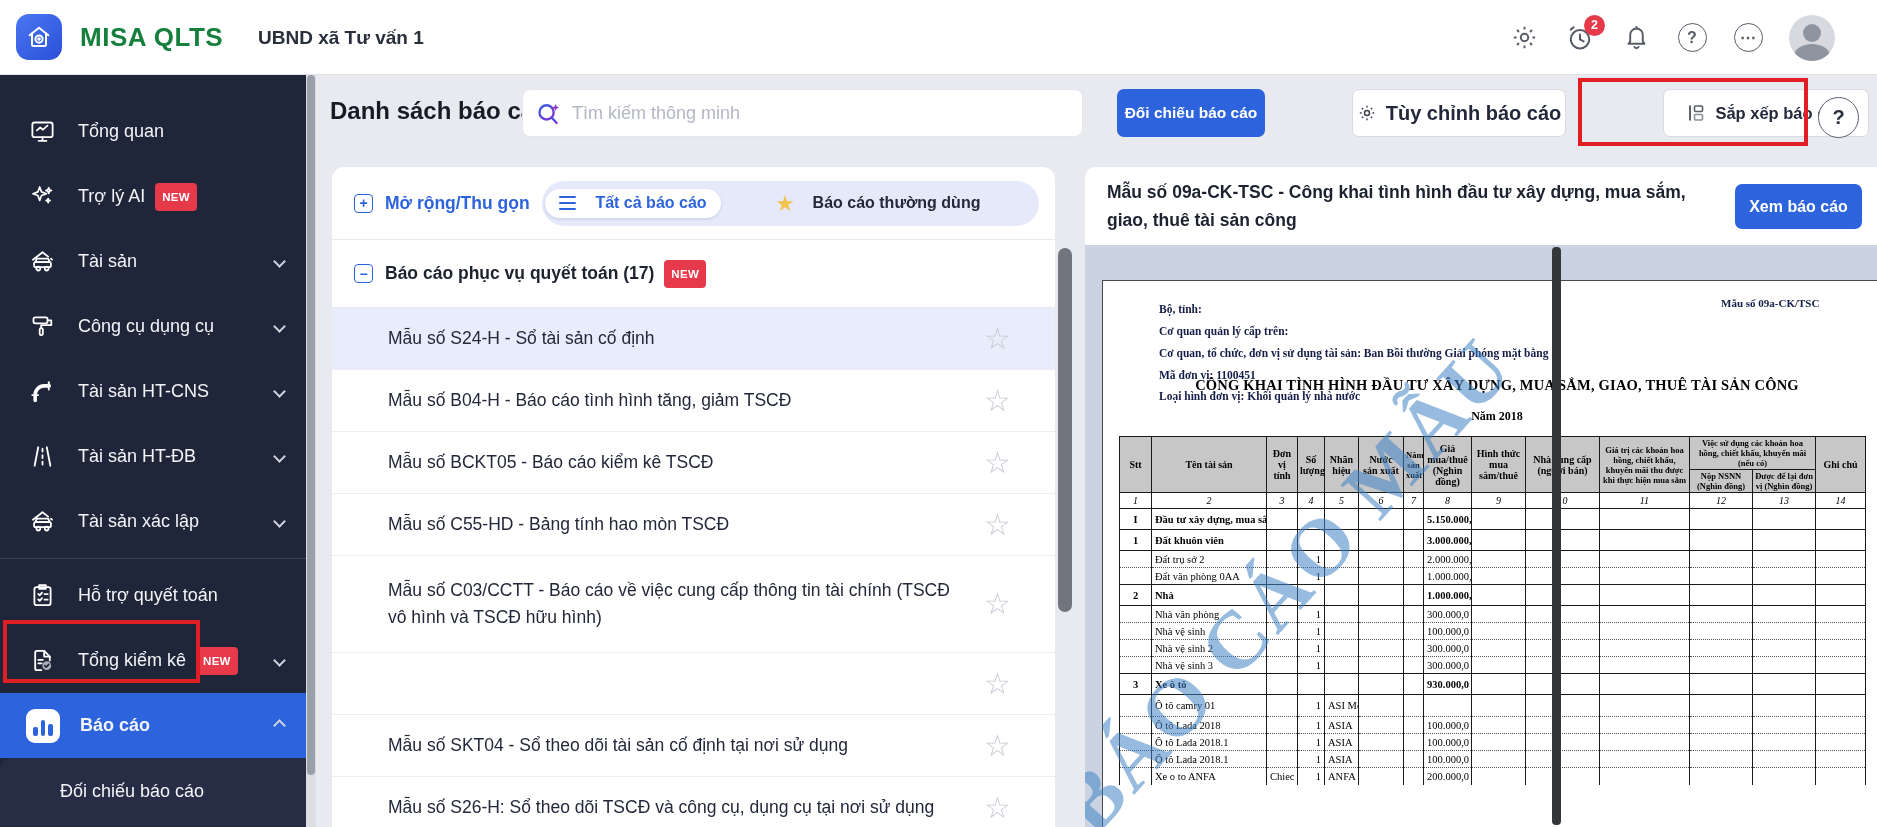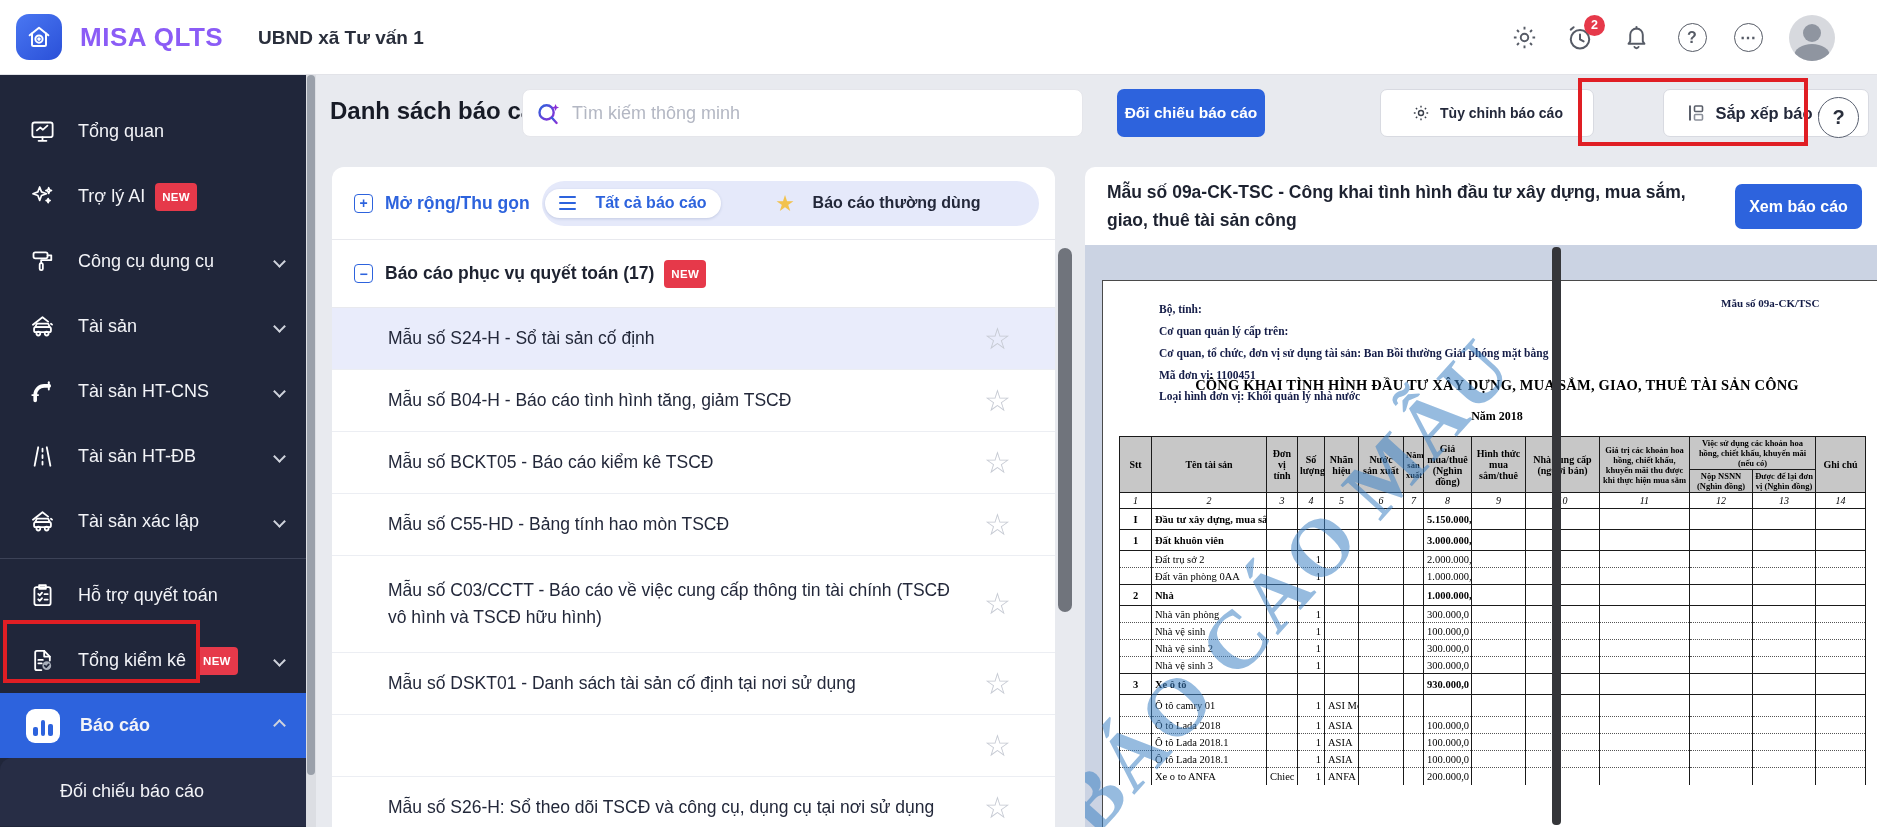--- a/index.html
+++ b/index.html
@@ -2,21 +2,21 @@
 <html><head>
 <meta charset="utf-8">
 <style>
   * { margin:0; padding:0; box-sizing:border-box; }
   body { background:#555; font-family:"Liberation Sans", sans-serif; }
   .screen { position:relative; width:1877px; height:827px; background:#e8eaef; overflow:hidden; }
 
   
   .topbar { position:absolute; left:0; top:0; width:1877px; height:75px; background:#fff; border-bottom:1px solid #e2e3e8; z-index:20; }
   .logo { position:absolute; left:16px; top:14px; width:46px; height:46px; border-radius:13px; background:linear-gradient(140deg,#4a77f2,#2a50d8); display:flex; align-items:center; justify-content:center; }
-  .app-name { position:absolute; left:80px; top:22px; font-size:26px; font-weight:bold; color:#8b5cf6; letter-spacing:.5px; }
+  .app-name { position:absolute; left:80px; top:22px; font-size:26px; font-weight:bold; color:#15803d; letter-spacing:.5px; }
   .org-name { position:absolute; left:258px; top:27px; font-size:19px; font-weight:bold; color:#2a2f3c; }
   .top-icons { position:absolute; right:42px; top:0; height:75px; display:flex; align-items:center; gap:26px; }
   .tico { position:relative; width:30px; height:30px; display:flex; align-items:center; justify-content:center; cursor:pointer; }
   .circ { width:29px; height:29px; border:1.7px solid #565b66; border-radius:50%; display:flex; align-items:center; justify-content:center; font-size:16px; font-weight:bold; color:#565b66; }
   .badge { position:absolute; top:-8px; right:-10px; min-width:21px; height:21px; background:#e6394a; color:#fff; border-radius:11px; font-size:12.5px; font-weight:bold; display:flex; align-items:center; justify-content:center; padding:0 5px; }
   .avatar { width:46px; height:46px; border-radius:50%; background:#d7d9de; position:relative; overflow:hidden; }
   .avatar .head { position:absolute; left:14px; top:9px; width:18px; height:18px; border-radius:50%; background:#8f95a0; }
   .avatar .body { position:absolute; left:5px; top:29px; width:36px; height:24px; border-radius:50% 50% 0 0; background:#8f95a0; }
 
   
@@ -39,21 +39,21 @@
 
   
   .page-title { position:absolute; left:330px; top:97px; font-size:24px; font-weight:bold; color:#171b26; }
   .search-box { position:absolute; left:522px; top:89px; width:561px; height:48px; background:#fff; border:1px solid #e5e6eb; border-radius:8px; display:flex; align-items:center; padding-left:12px; gap:10px; }
   .search-ph { font-size:18px; color:#b3b7c3; border:none; outline:none; background:transparent; width:430px; font-family:"Liberation Sans", sans-serif; }
   .search-ph::placeholder { color:#b3b7c3; }
   .btn { display:flex; align-items:center; justify-content:center; gap:9px; border-radius:7px; cursor:pointer; font-family:"Liberation Sans", sans-serif; }
   .btn-blue { background:#2d63dd; color:#fff; font-weight:bold; border:none; }
   .btn-white { background:#fff; color:#23283a; font-weight:bold; border:1px solid #d8dae1; }
   .btn-compare { position:absolute; left:1117px; top:89px; width:148px; height:48px; font-size:15.5px; }
-  .btn-custom { position:absolute; left:1380px; top:89px; width:214px; height:48px; font-size:14px; }
+  .btn-custom { position:absolute; left:1352px; top:89px; width:214px; height:48px; font-size:20px; }
   .btn-arrange { position:absolute; left:1663px; top:89px; width:206px; height:48px; font-size:16.5px; }
   .help-fab { position:absolute; left:1818px; top:97px; width:41px; height:41px; background:#fff; border:1.8px solid #596070; border-radius:50%; display:flex; align-items:center; justify-content:center; font-size:20px; font-weight:bold; color:#2a2f3c; cursor:pointer; z-index:8;}
 
   
   .list-card { position:absolute; left:332px; top:167px; width:723px; height:660px; background:#fff; border-radius:12px 12px 0 0; overflow:hidden; z-index:5; }
   .list-head { height:73px; display:flex; align-items:center; padding:0 16px 0 22px; border-bottom:1px solid #e8e9ee; }
   .pm-box { width:19px; height:19px; border:1.7px solid #2d63dd; border-radius:4px; color:#2d63dd; display:flex; align-items:center; justify-content:center; font-size:14px; font-weight:bold; flex:0 0 19px; cursor:pointer;}
   .expand-label { margin-left:12px; font-size:17.5px; font-weight:bold; color:#2d63dd; cursor:pointer; }
   .tabs { margin-left:auto; width:497px; height:45px; background:#e5e9fa; border-radius:23px; display:flex; align-items:center; padding:3px; }
   .tab { height:29px; display:flex; align-items:center; justify-content:center; gap:19px; border-radius:20px; font-size:16px; cursor:pointer; }
@@ -165,39 +165,39 @@
             <path d="M17.5 4.2l.7 1.8 1.8.7-1.8.7-.7 1.8-.7-1.8-1.8-.7 1.8-.7z"></path>
             <path d="M17 13.8l.5 1.3 1.3.5-1.3.5-.5 1.3-.5-1.3-1.3-.5 1.3-.5z"></path>
           </svg>
       </span>
       <span class="sb-label">Trợ lý AI</span>
       <span class="new-badge">NEW</span>
     </div>
     <div class="sb-item">
       <span class="sb-ic">
         <svg width="27" height="27" viewBox="0 0 24 24" fill="none" stroke="#fff" stroke-width="1.6" stroke-linecap="round" stroke-linejoin="round">
-            <rect x="4" y="3.8" width="12.5" height="5.4" rx="1.6"></rect>
-            <path d="M16.5 6.5h3.3v4.2h-9v2.8"></path>
-            <rect x="9.5" y="13.5" width="2.8" height="6.2" rx="1.2"></rect>
-          </svg>
-      </span>
-      <span class="sb-label">Công cụ dụng cụ</span>
-      <span class="chev"></span>
-    </div>
-    <div class="sb-item">
-      <span class="sb-ic">
-        <svg width="27" height="27" viewBox="0 0 24 24" fill="none" stroke="#fff" stroke-width="1.6" stroke-linecap="round" stroke-linejoin="round">
             <path d="M3.5 10.5 12 3.8l5 3.9M19.5 9.5l1 .8"></path>
             <path d="M5.5 12.5h13l-1.5-3h-10z"></path>
             <rect x="4.5" y="12.5" width="15" height="4.5" rx="1.5"></rect>
             <circle cx="8.3" cy="18.3" r="1.7"></circle>
             <circle cx="15.7" cy="18.3" r="1.7"></circle>
           </svg>
       </span>
       <span class="sb-label">Tài sản</span>
+      <span class="chev"></span>
+    </div>
+    <div class="sb-item">
+      <span class="sb-ic">
+        <svg width="27" height="27" viewBox="0 0 24 24" fill="none" stroke="#fff" stroke-width="1.6" stroke-linecap="round" stroke-linejoin="round">
+            <rect x="4" y="3.8" width="12.5" height="5.4" rx="1.6"></rect>
+            <path d="M16.5 6.5h3.3v4.2h-9v2.8"></path>
+            <rect x="9.5" y="13.5" width="2.8" height="6.2" rx="1.2"></rect>
+          </svg>
+      </span>
+      <span class="sb-label">Công cụ dụng cụ</span>
       <span class="chev"></span>
     </div>
     <div class="sb-item">
       <span class="sb-ic">
         <svg width="27" height="27" viewBox="0 0 24 24" fill="none" stroke="#fff" stroke-linecap="round">
             <path d="M5.5 20v-5a8 8 0 0 1 8-8h4.5" stroke-width="3.2"></path>
             <path d="M17.6 3.8v6.4" stroke-width="1.7"></path>
             <path d="M2.9 15.2h5.2" stroke-width="1.7"></path>
           </svg>
       </span>
@@ -349,24 +349,24 @@
     </div>
     <div class="list-item">
       <span class="li-label">Mẫu số C55-HD - Bảng tính hao mòn TSCĐ</span>
       <span class="li-star">☆</span>
     </div>
     <div class="list-item tall">
       <span class="li-label">Mẫu số C03/CCTT - Báo cáo về việc cung cấp thông tin tài chính (TSCĐ vô hình và TSCĐ hữu hình)</span>
       <span class="li-star">☆</span>
     </div>
     <div class="list-item">
-      <span class="li-label">Mẫu số DSKT01 - Danh sách tài sản cố định tại nơi sử dụng</span>
       <span class="li-star">☆</span>
     </div>
     <div class="list-item">
+      <span class="li-label">Mẫu số SKT04 - Sổ theo dõi tài sản cố định tại nơi sử dụng</span>
       <span class="li-star">☆</span>
     </div>
     <div class="list-item">
       <span class="li-label">Mẫu số S26-H: Sổ theo dõi TSCĐ và công cụ, dụng cụ tại nơi sử dụng</span>
       <span class="li-star">☆</span>
     </div>
   </div>
   <div class="mid-scroll-thumb"></div>
 
   <div class="detail-head">

